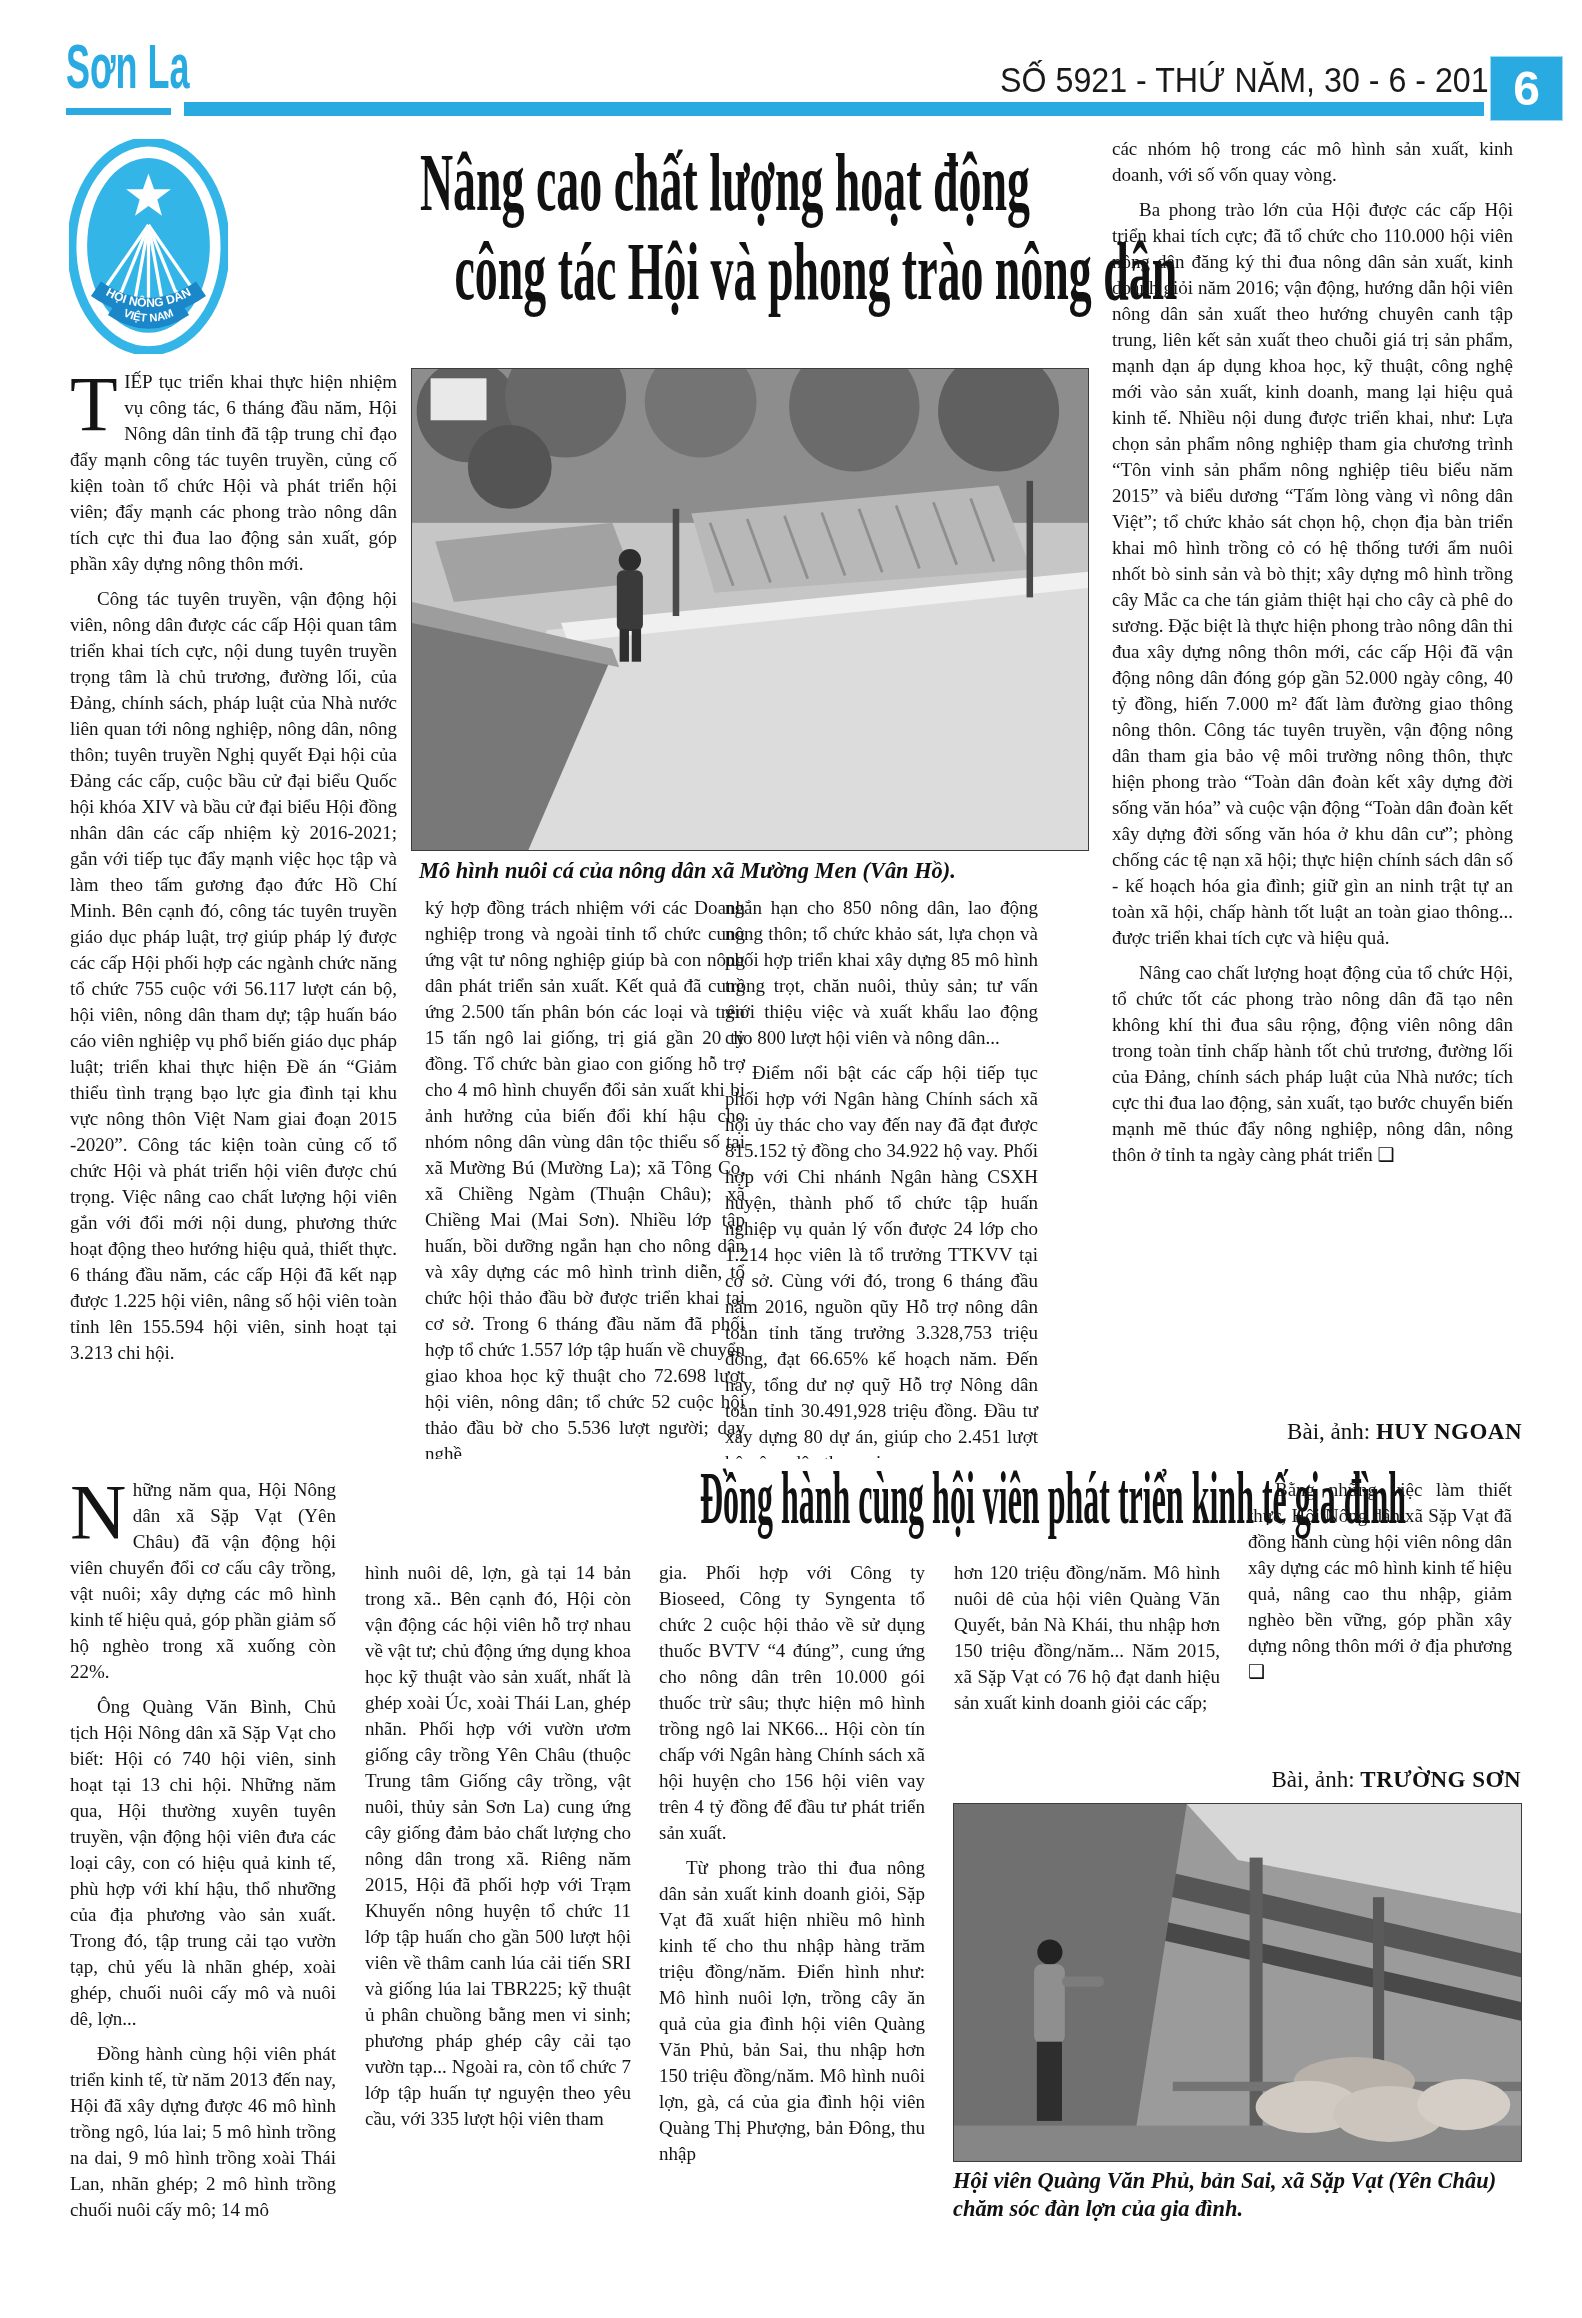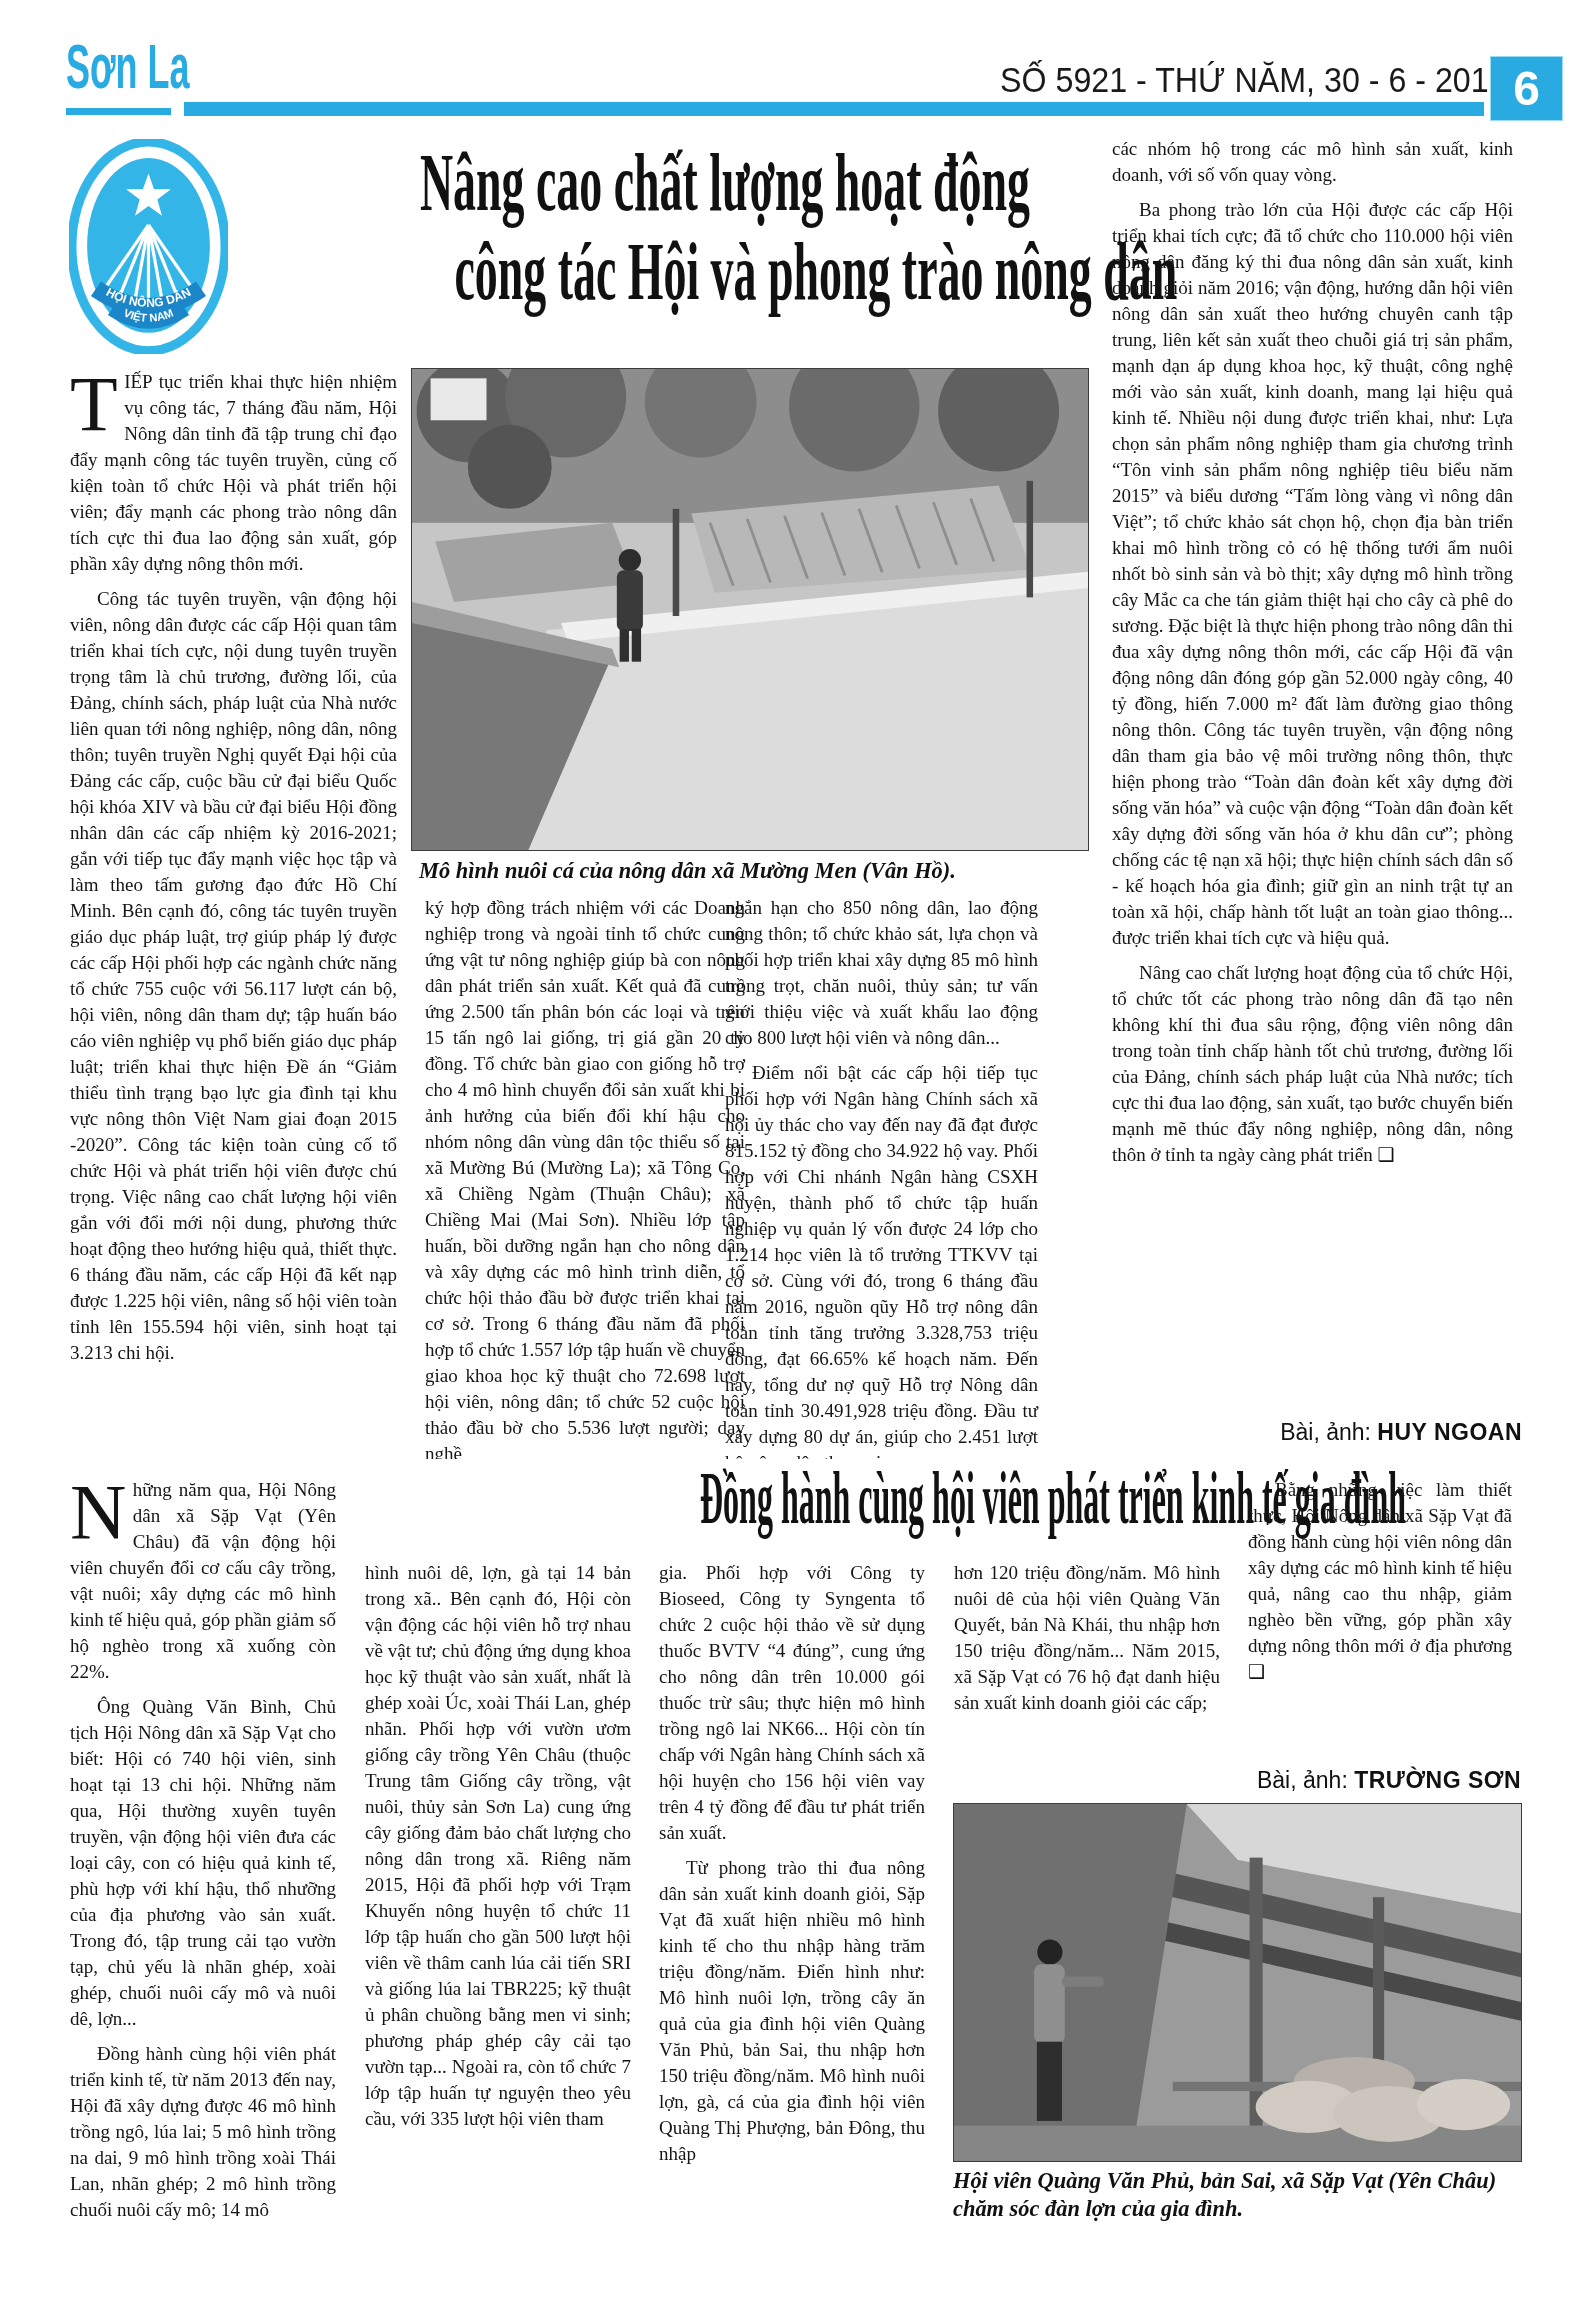--- a/index.html
+++ b/index.html
@@ -26,21 +26,21 @@
   .headline2 .ln{font-size:64px;line-height:75px;transform:scaleX(.5) scaleY(1.15);}
 
   
   .col{font-size:19px;line-height:26px;text-align:justify;overflow:hidden;}
   .col p{margin:9px;}
   .col p.ind{text-indent:27px;}
   .dropcap{float:left;font-size:78px;line-height:61px;padding:3.7px 6.5px 0 0;font-family:"Liberation Serif",serif;}
 
   .caption{font-family:Liberation Serif, serif;font-weight:700;font-style:italic;
     font-size:22.4px;line-height:28px;color:#111;}
-  .byline{font-family:Liberation Sans, sans-serif;font-size:23px;text-align:right;color:#111;}
+  .byline{font-family:Liberation Serif, serif;font-size:23px;text-align:right;color:#111;}
   .byline b{font-weight:700;letter-spacing:0.5px;}
 
   .photo{border:1.4px solid #3c3c3c;background:#cfcfcf;}
   .photo svg{display:block;width:100%;height:100%;}
 </style>
 </head>
 <body>
 
 <div class="page">
 
@@ -121,21 +121,21 @@
           <rect x="446" y="558" width="20" height="70" fill="#2f2f2f"></rect>
           <rect x="472" y="558" width="20" height="70" fill="#2f2f2f"></rect>
         </g>
         <rect x="560" y="300" width="14" height="230" fill="#4a4a4a"></rect>
         <rect x="1320" y="240" width="14" height="250" fill="#4a4a4a"></rect>
       </svg>
     </div>
     <div class="abs caption" style="left:419px;top:857px;width:666px;">Mô hình nuôi cá của nông dân xã Mường Men (Vân Hồ).</div>
 
     <div class="abs col" style="left:61px;top:360px;width:345px;height:1099px;">
-      <p><span class="dropcap">T</span><span>IẾP tục triển khai thực hiện nhiệm vụ công tác, 7 tháng đầu năm, Hội Nông dân tỉnh đã tập trung chỉ đạo đẩy mạnh công tác tuyên truyền, củng cố kiện toàn tổ chức Hội và phát triển hội viên; đẩy mạnh các phong trào nông dân tích cực thi đua lao động sản xuất, góp phần xây dựng nông thôn mới.</span></p>
+      <p><span class="dropcap">T</span><span>IẾP tục triển khai thực hiện nhiệm vụ công tác, 6 tháng đầu năm, Hội Nông dân tỉnh đã tập trung chỉ đạo đẩy mạnh công tác tuyên truyền, củng cố kiện toàn tổ chức Hội và phát triển hội viên; đẩy mạnh các phong trào nông dân tích cực thi đua lao động sản xuất, góp phần xây dựng nông thôn mới.</span></p>
       <p class="ind">Công tác tuyên truyền, vận động hội viên, nông dân được các cấp Hội quan tâm triển khai tích cực, nội dung tuyên truyền trọng tâm là chủ trương, đường lối, của Đảng, chính sách, pháp luật của Nhà nước liên quan tới nông nghiệp, nông dân, nông thôn; tuyên truyền Nghị quyết Đại hội của Đảng các cấp, cuộc bầu cử đại biểu Quốc hội khóa XIV và bầu cử đại biểu Hội đồng nhân dân các cấp nhiệm kỳ 2016-2021; gắn với tiếp tục đẩy mạnh việc học tập và làm theo tấm gương đạo đức Hồ Chí Minh. Bên cạnh đó, công tác tuyên truyền giáo dục pháp luật, trợ giúp pháp lý được các cấp Hội phối hợp các ngành chức năng tổ chức 755 cuộc với 56.117 lượt cán bộ, hội viên, nông dân tham dự; tập huấn báo cáo viên nghiệp vụ phổ biến giáo dục pháp luật; triển khai thực hiện Đề án “Giảm thiểu tình trạng bạo lực gia đình tại khu vực nông thôn Việt Nam giai đoạn 2015 -2020”. Công tác kiện toàn củng cố tổ chức Hội và phát triển hội viên được chú trọng. Việc nâng cao chất lượng hội viên gắn với đổi mới nội dung, phương thức hoạt động theo hướng hiệu quả, thiết thực. 6 tháng đầu năm, các cấp Hội đã kết nạp được 1.225 hội viên, nâng số hội viên toàn tỉnh lên 155.594 hội viên, sinh hoạt tại 3.213 chi hội.</p>
     </div>
 
     <div class="abs col" style="left:416px;top:886px;width:338px;height:573px;">
       <p>ký hợp đồng trách nhiệm với các Doanh nghiệp trong và ngoài tỉnh tổ chức cung ứng vật tư nông nghiệp giúp bà con nông dân phát triển sản xuất. Kết quả đã cung ứng 2.500 tấn phân bón các loại và trên 15 tấn ngô lai giống, trị giá gần 20 tỷ đồng. Tổ chức bàn giao con giống hỗ trợ cho 4 mô hình chuyển đổi sản xuất khi bị ảnh hưởng của biến đổi khí hậu cho nhóm nông dân vùng dân tộc thiểu số tại xã Mường Bú (Mường La); xã Tông Cọ, xã Chiềng Ngàm (Thuận Châu); xã Chiềng Mai (Mai Sơn). Nhiều lớp tập huấn, bồi dưỡng ngắn hạn cho nông dân và xây dựng các mô hình trình diễn, tổ chức hội thảo đầu bờ được triển khai tại cơ sở. Trong 6 tháng đầu năm đã phối hợp tổ chức 1.557 lớp tập huấn về chuyển giao khoa học kỹ thuật cho 72.698 lượt hội viên, nông dân; tổ chức 52 cuộc hội thảo đầu bờ cho 5.536 lượt người; dạy nghề</p>
     </div>
 
     <div class="abs col" style="left:716px;top:886px;width:331px;height:573px;">
       <p>ngắn hạn cho 850 nông dân, lao động nông thôn; tổ chức khảo sát, lựa chọn và phối hợp triển khai xây dựng 85 mô hình trồng trọt, chăn nuôi, thủy sản; tư vấn giới thiệu việc và xuất khẩu lao động cho 800 lượt hội viên và nông dân...</p>
       <p class="ind">Điểm nổi bật các cấp hội tiếp tục phối hợp với Ngân hàng Chính sách xã hội ủy thác cho vay đến nay đã đạt được 815.152 tỷ đồng cho 34.922 hộ vay. Phối hợp với Chi nhánh Ngân hàng CSXH huyện, thành phố tổ chức tập huấn nghiệp vụ quản lý vốn được 24 lớp cho 1.214 học viên là tổ trưởng TTKVV tại cơ sở. Cùng với đó, trong 6 tháng đầu năm 2016, nguồn qũy Hỗ trợ nông dân toàn tỉnh tăng trưởng 3.328,753 triệu đồng, đạt 66.65% kế hoạch năm. Đến nay, tổng dư nợ quỹ Hỗ trợ Nông dân toàn tỉnh 30.491,928 triệu đồng. Đầu tư xây dựng 80 dự án, giúp cho 2.451 lượt hộ nông dân tham gia</p>

